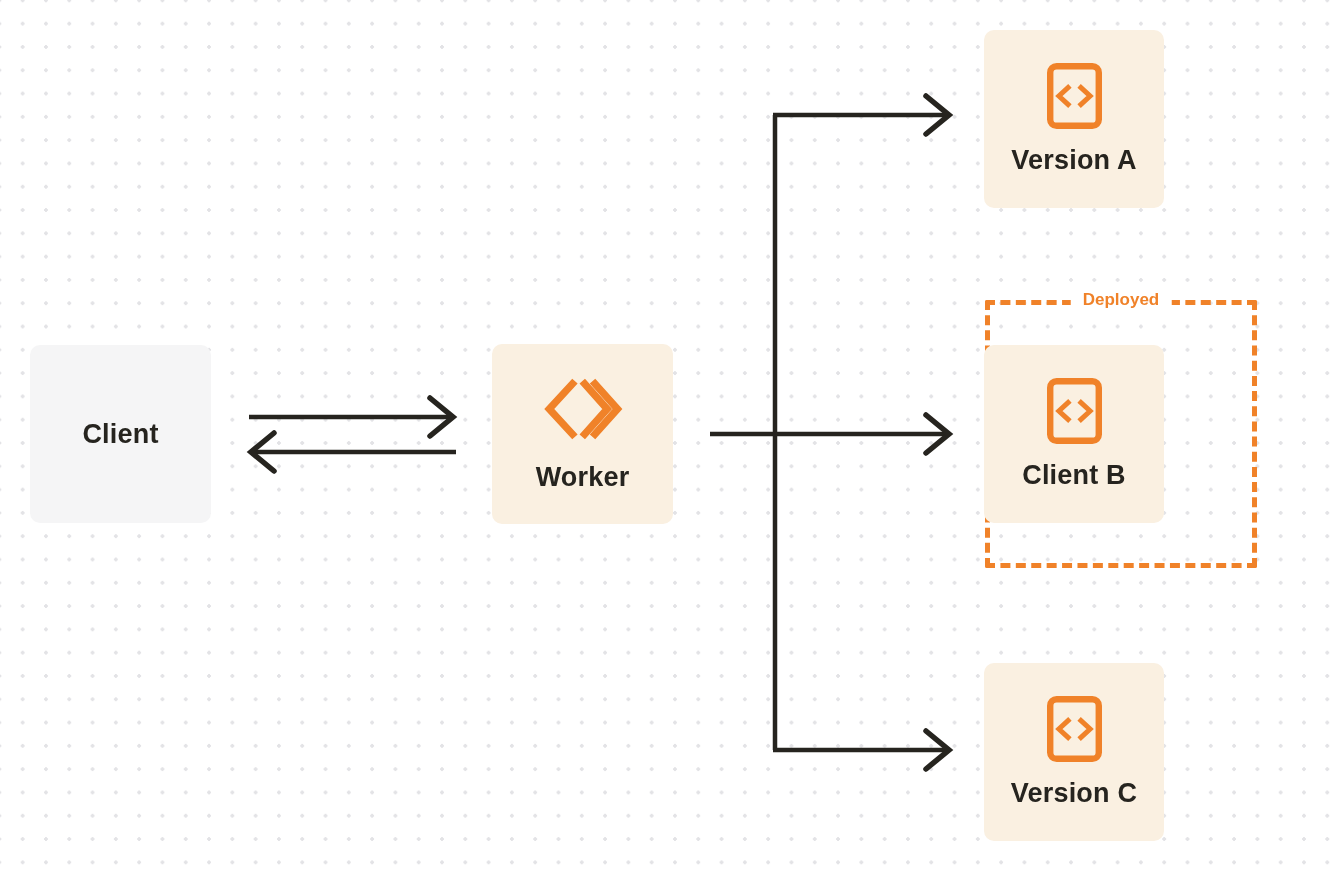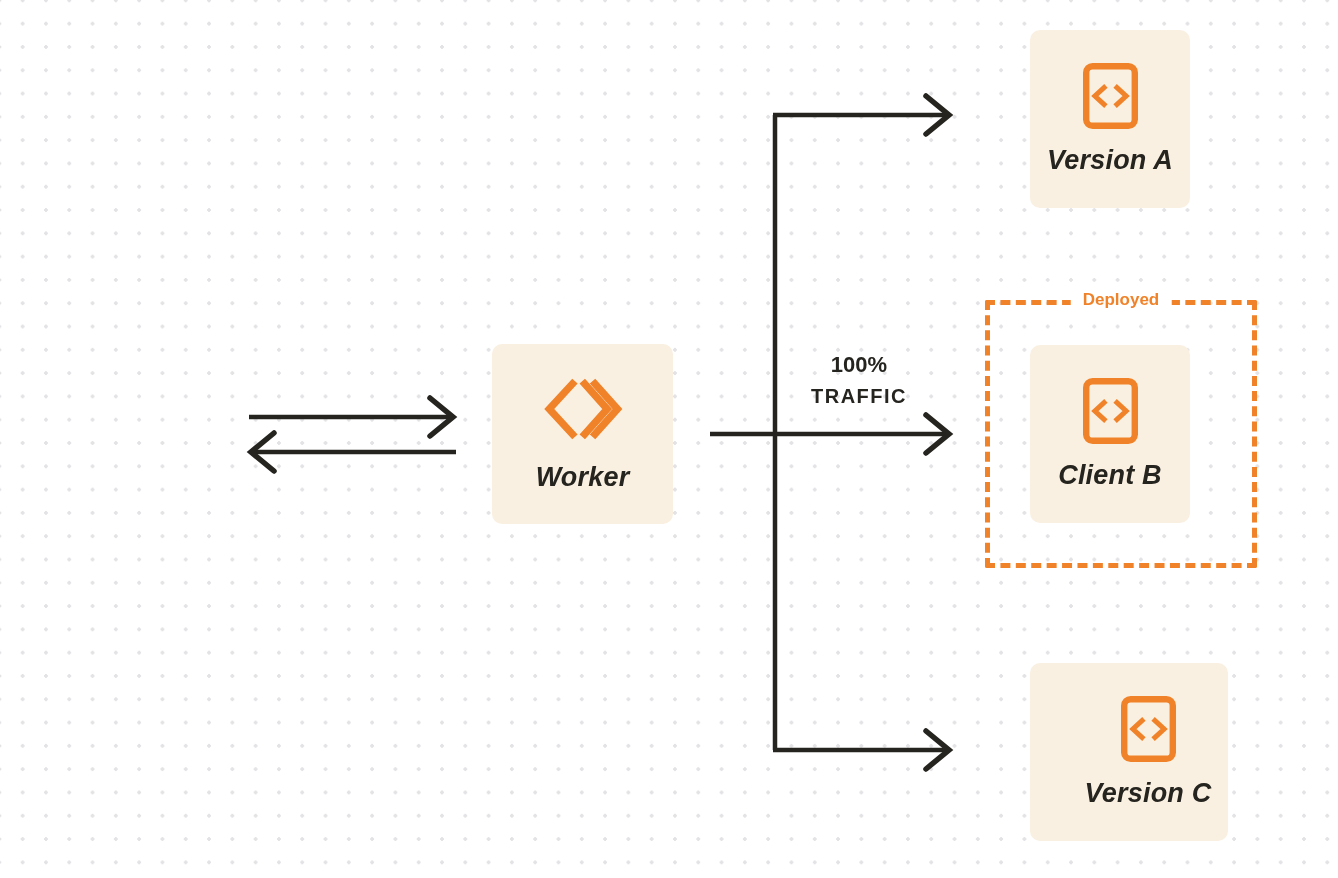--- a/index.html
+++ b/index.html
@@ -38,33 +38,31 @@
   }
   .client-node {
     left: 30px; top: 345px;
     width: 181px; height: 178px;
     background: #f5f5f6;
   }
   .worker-node {
     left: 492px; top: 344px;
     width: 181px; height: 180px;
     background: #faf0e1;
-    font-style: italic;
   }
   .worker-node .icon-wrap { margin-bottom: 20px; }
   .version-node {
-    width: 160px; height: 178px;
+    width: 180px; height: 178px;
     background: #faf0e1;
-    left: 1030px;
-    font-style: italic;
+    left: 984px;
   }
   .version-node .icon-wrap { margin-bottom: 16px; }
   .version-a { top: 30px; }
   .version-b { top: 345px; }
-  .version-c { top: 663px; padding-left: 38px; }
+  .version-c { top: 663px; }
   .deployed-region {
     position: absolute;
     left: 985px; top: 300px;
     width: 272px; height: 268px;
     border: 5px dashed #f08229;
     border-radius: 2px;
     box-sizing: border-box;
   }
   .deployed-label {
     position: absolute;
@@ -126,36 +124,35 @@
       <path d="M773,115 H945"></path>
       <path d="M926,96 L949,115 L926,134" stroke-width="5.5" stroke-linecap="round" stroke-linejoin="miter"></path>
     </g>
 
     <g stroke="#26241f" stroke-width="4.5">
       <path d="M773,750 H945"></path>
       <path d="M926,731 L949,750 L926,769" stroke-width="5.5" stroke-linecap="round" stroke-linejoin="miter"></path>
     </g>
   </svg>
 
+  <div class="node client-node">
+    <span class="node-label">Client</span>
+  </div>
 
   <div class="node worker-node">
     <span class="icon-wrap">
       <svg width="82" height="66" viewBox="0 0 110 90" fill="none" xmlns="http://www.w3.org/2000/svg">
         <path d="M44,7 L9,45 L44,83" stroke="#f08229" stroke-width="10"></path>
         <path d="M54,7 L88,45 L54,83" stroke="#f08229" stroke-width="10"></path>
         <path d="M68,7 L102,45 L68,83" stroke="#f08229" stroke-width="10"></path>
       </svg>
     </span>
     <span class="node-label">Worker</span>
   </div>
 
-  <div class="traffic-label">
-    <span class="traffic-percent">100%</span>
-    <span class="traffic-word">TRAFFIC</span>
-  </div>
 
   <div class="deployed-region">
     <span class="deployed-label">Deployed</span>
   </div>
 
   <div class="node version-node version-a">
     <span class="icon-wrap">
       <svg width="55" height="66" viewBox="0 0 60 72" fill="none" xmlns="http://www.w3.org/2000/svg">
         <rect x="3.5" y="3.5" width="53" height="65" rx="7" stroke="#f08229" stroke-width="7"></rect>
         <path d="M25,25 L13,36 L25,47" stroke="#f08229" stroke-width="5.5" stroke-linejoin="miter"></path>

